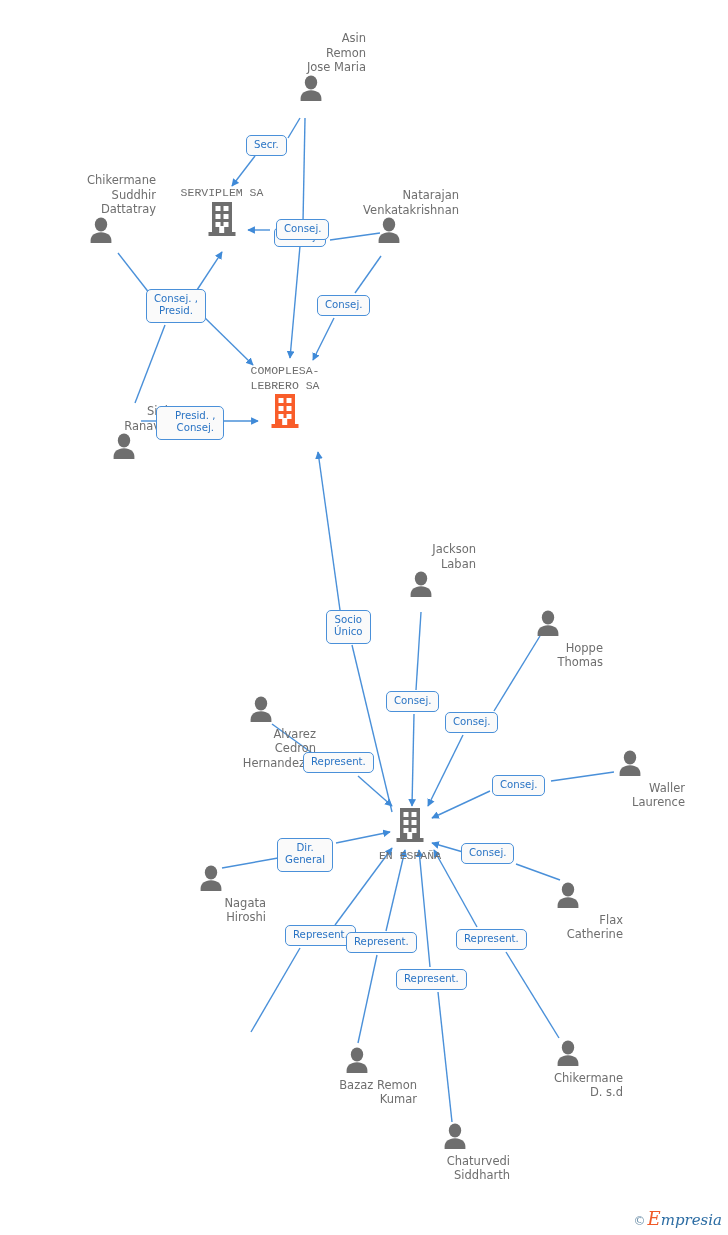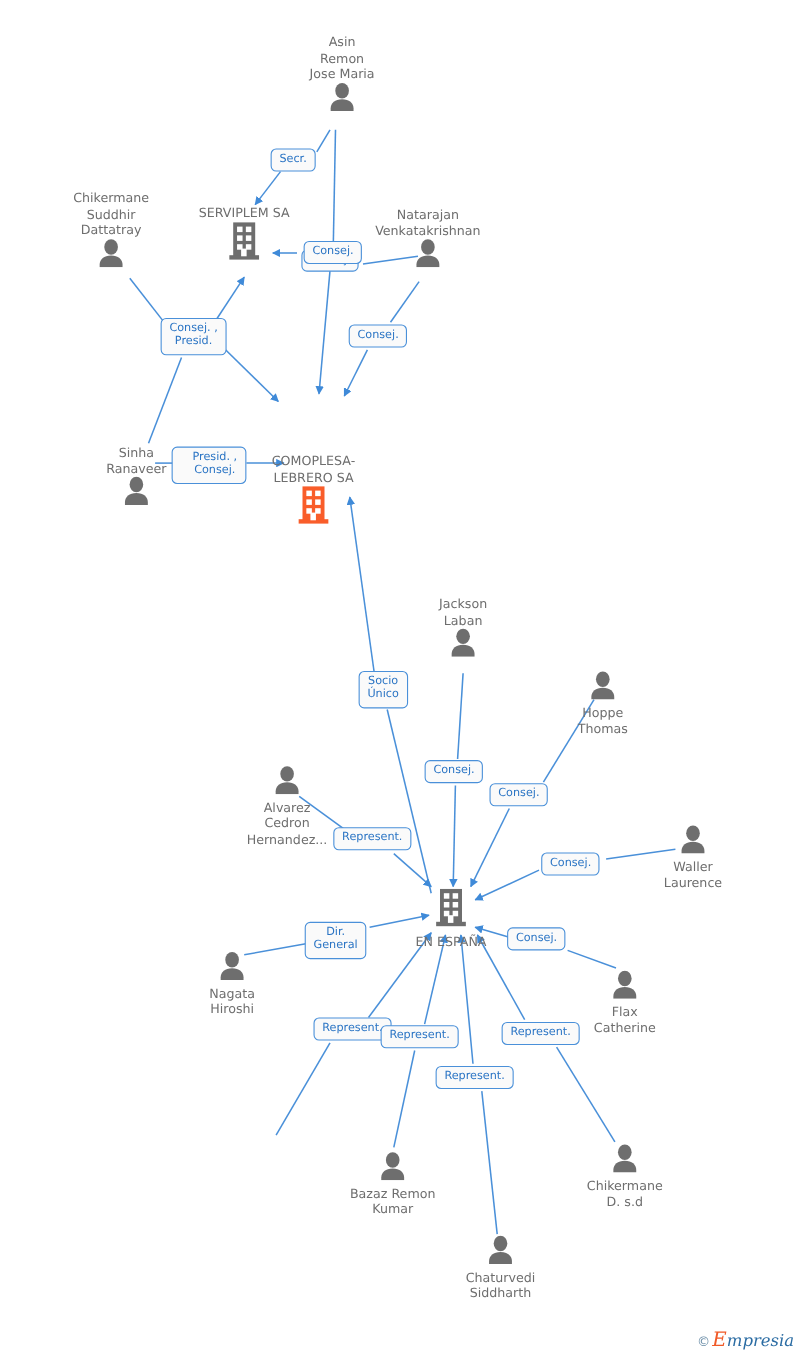--- a/index.html
+++ b/index.html
@@ -33,22 +33,22 @@
     line-height: 14.5px;
     white-space: nowrap;
   }
   .node .glyph {
     display: block;
     margin: 0 auto;
   }
   .node .label {
     display: block;
   }
-  .node.person .label { margin-top: 1px; }
-  .node.company .label { margin-top: 0px; }
+  .node.person .label { margin-top: 1px; text-align: right; }
+  .node.company .label { margin-top: 0px; font-family: Liberation Mono, monospace; }
   .node.company .label-top { margin-bottom: 1px; }
 
   .reltag {
     position: absolute;
     border: 1.3px solid #4a90d9;
     border-radius: 5px;
     background: #fafafa;
     color: #2a74c4;
     font-size: 10.2px;
     line-height: 12.4px;
@@ -217,21 +217,21 @@
     <span class="glyph">
       <svg width="30" height="26" viewBox="0 0 30 26">
           <g fill="#6e6e6e">
         <ellipse cx="15" cy="7.5" rx="6.2" ry="7"></ellipse>
         <path d="M15 15.2c-6.4 0-10.4 3.6-10.4 8.2V26h20.8v-2.6c0-4.6-4-8.2-10.4-8.2z"></path>
       </g>
         </svg>
     </span>
   </div>
 
-  <div class="node company" style="left:225px; top:364px; width:120px;margin-top:48px;">
+  <div class="node company" style="left:225px; top:364px; width:120px;">
     <span class="label label-top" style="white-space:pre-line;">COMOPLESA-
 LEBRERO SA</span>
     <span class="glyph">
       <svg width="30" height="37" viewBox="0 0 30 37">
         <g fill="#f95d2a">
           <rect x="5" y="0" width="20" height="33"></rect>
           <rect x="1.5" y="30" width="27" height="4"></rect>
         </g>
         <g fill="#ffffff">
           <rect x="8.5" y="4" width="5" height="5"></rect>

